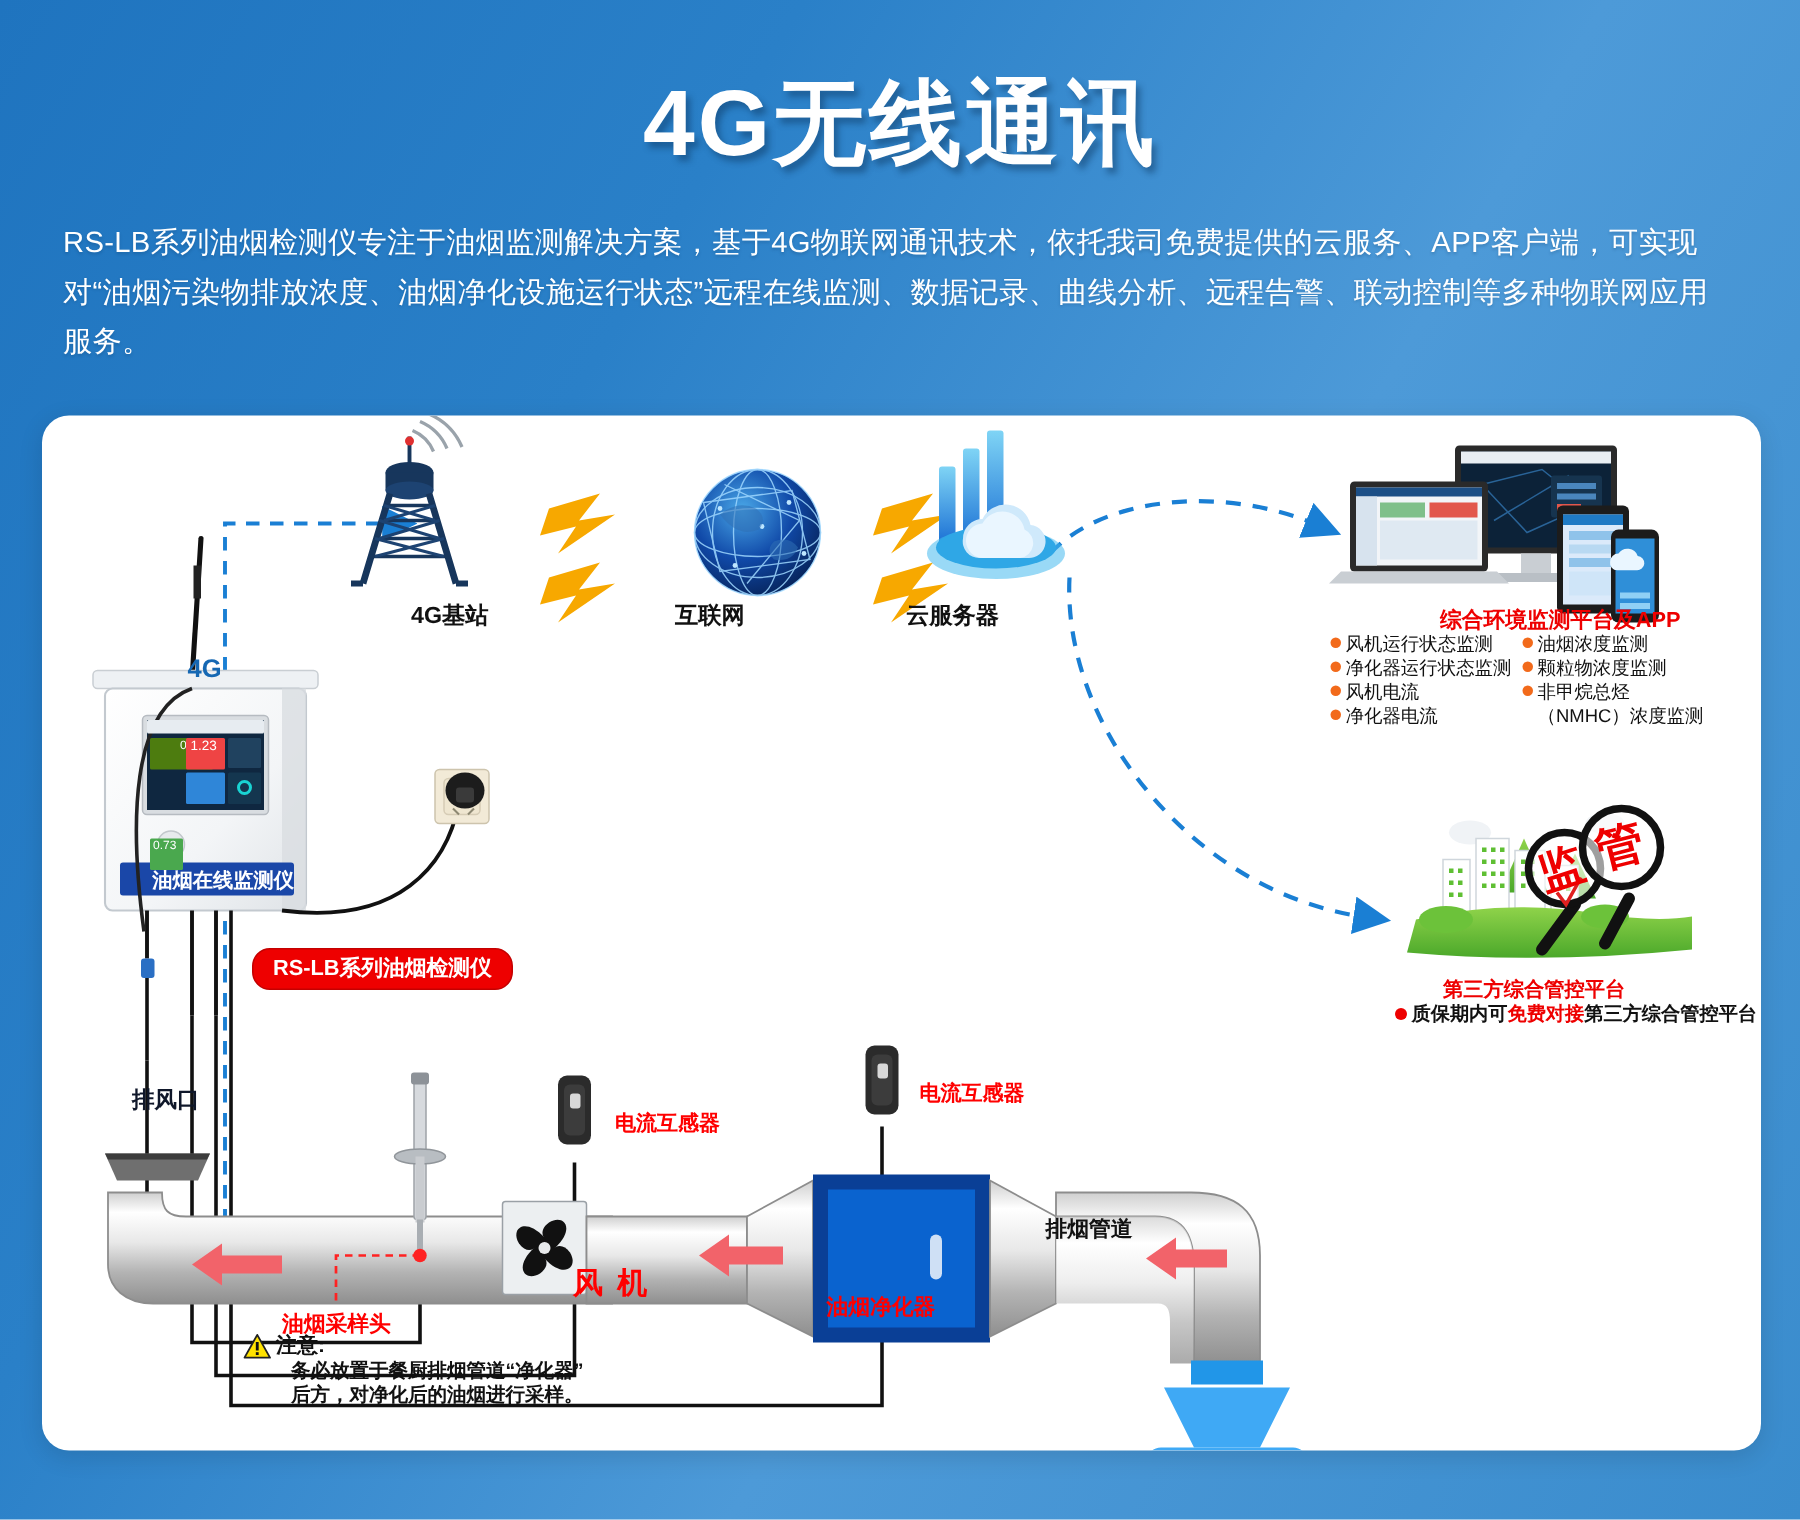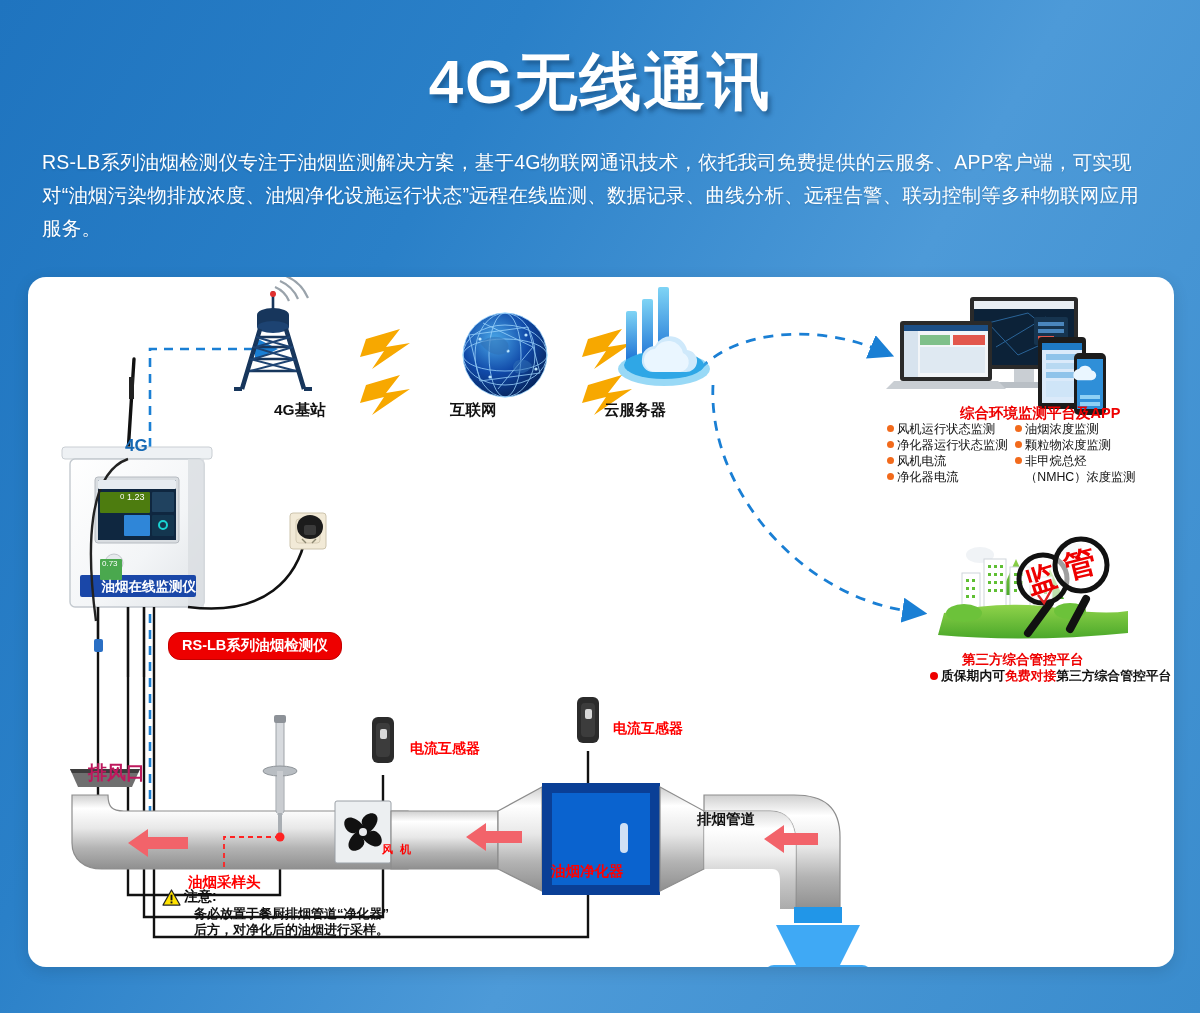--- a/index.html
+++ b/index.html
@@ -91,23 +91,23 @@
     position: absolute; left: 930px; top: 668px;
     font-size: 12.8px; color: #111; white-space: nowrap; font-weight: bold;
   }
   .tp-note .red { color: #ee0000; }
   .tp-dot {
     display:inline-block; width:8px; height:8px; border-radius:50%;
     background:#ee0000; margin-right:3px; vertical-align: middle; position:relative; top:-1px;
   }
 
   
-  .l-paifeng { left: 88px;  top: 760px; font-size: 19px; color:#be185d; }
+  .l-paifeng { left: 88px;  top: 724px; font-size: 15px; color:#0f172a; }
   .l-caiyang { left: 188px; top: 873px; font-size: 14.5px; color:#ff0000; }
-  .l-fengji  { left: 382px; top: 842px; font-size: 11px;  color:#ff0000; letter-spacing:2px;text-align:center;}
+  .l-fengji  { left: 382px; top: 842px; font-size: 20px;  color:#ff0000; letter-spacing:2px;text-align:center;}
   .l-ct1     { left: 410px; top: 740px; font-size: 14px;  color:#ff0000; }
   .l-ct2     { left: 613px; top: 720px; font-size: 14px;  color:#ff0000; }
   .l-purify  { left: 551px; top: 862px; font-size: 14.5px; color:#ff0000; }
   .l-duct    { left: 697px; top: 810px; font-size: 14.5px; color:#111; font-weight: bold;}
 
   
   .note { position: absolute; left: 162px; top: 888px; width: 300px; }
   .note-head { font-size: 14px; font-weight: bold; color:#111; margin-left: 22px; }
   .note-body { font-size: 13px; font-weight: bold; color:#111; line-height: 16px; margin-left: 32px; }
   .warn-tri { position: absolute; left: 0; top: 1px; width: 19px; height: 17px; }
@@ -439,21 +439,21 @@
       <path d="M1010,318 l6,8 l10,-18" stroke="#e02020" stroke-width="2.4" fill="none"></path>
     </g>
   </svg>
 
   <div class="abs" style="left:998px; top:282px; font-size:30px; font-weight:bold; color:#ee0000; transform:rotate(-18deg);">监</div>
   <div class="abs" style="left:1036px; top:266px; font-size:32px; font-weight:bold; color:#ee0000; transform:rotate(-14deg);">管</div>
 
   <div class="abs" style="left:70px; top:203px; width:78px; height:60px;">
     <div class="scr-tile" style="left:0;top:0;width:78px;height:9px;background:#e7ecf1;"></div>
     <div class="scr-tile" style="left:2px;top:12px;width:42px;height:21px;background:#4d7c0f;color:#fff;font-size:8px;padding-left:20px;">0.64</div>
-    <div class="scr-tile" style="left:26px;top:12px;width:26px;height:21px;background:#4d7c0f;color:#fff;font-size:9px;padding-left:3px;">1.23</div>
+    <div class="scr-tile" style="left:26px;top:12px;width:26px;height:21px;background:#ef4444;color:#fff;font-size:9px;padding-left:3px;">1.23</div>
     <div class="scr-tile" style="left:2px;top:35px;width:22px;height:21px;background:#4aa84e;color:#fff;font-size:8px;padding-left:2px;margin-top:44px;">0.73</div>
     <div class="scr-tile" style="left:26px;top:35px;width:26px;height:21px;background:#2f86d8;"></div>
     <div class="scr-tile" style="left:54px;top:12px;width:22px;height:20px;background:#20425f;"></div>
     <div class="scr-tile" style="left:54px;top:35px;width:22px;height:21px;background:#14364f;"></div>
     <div class="scr-tile" style="left:60px;top:40px;width:10px;height:10px;border:2px solid #19d3d3;border-radius:50%;"></div>
   </div>
 
   <div class="abs" style="left:52px; top:299px; width:116px; height:21px; line-height:21px; text-align:right; color:#fff; font-size:13.5px; font-weight:bold;">油烟在线监测仪</div>
 </div>
 

